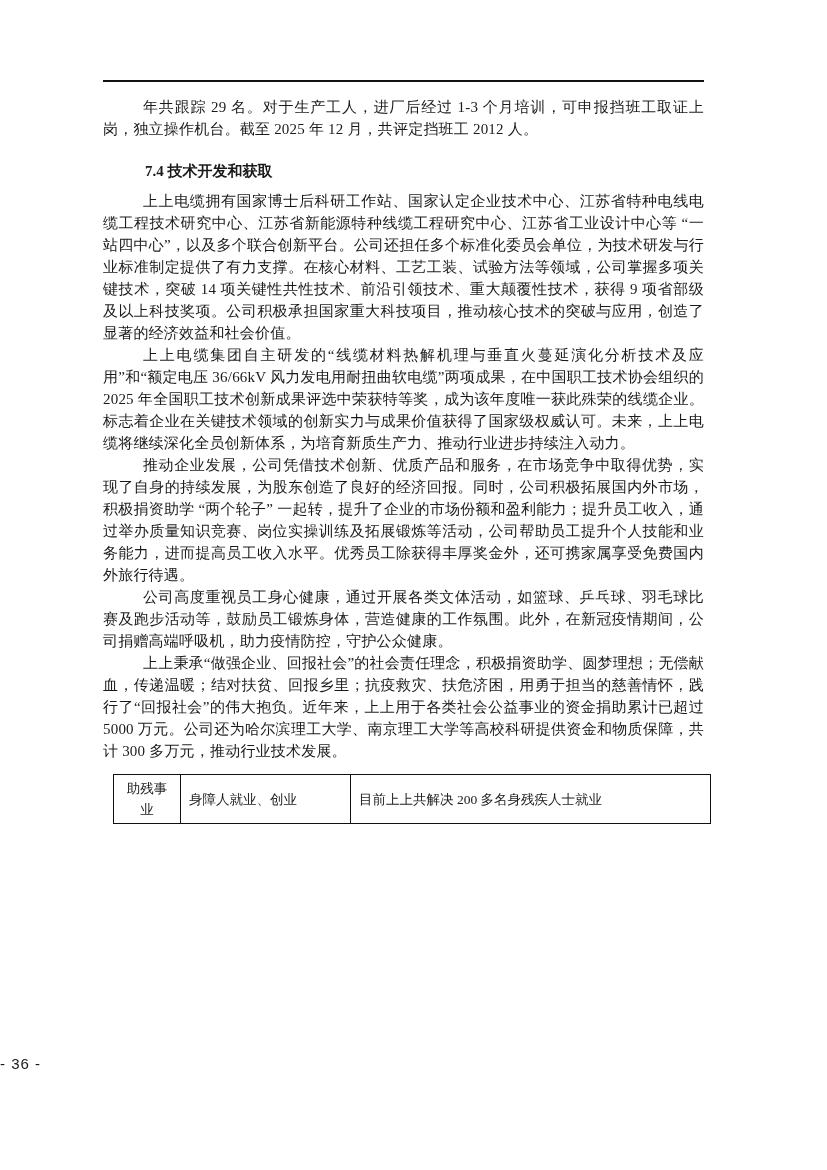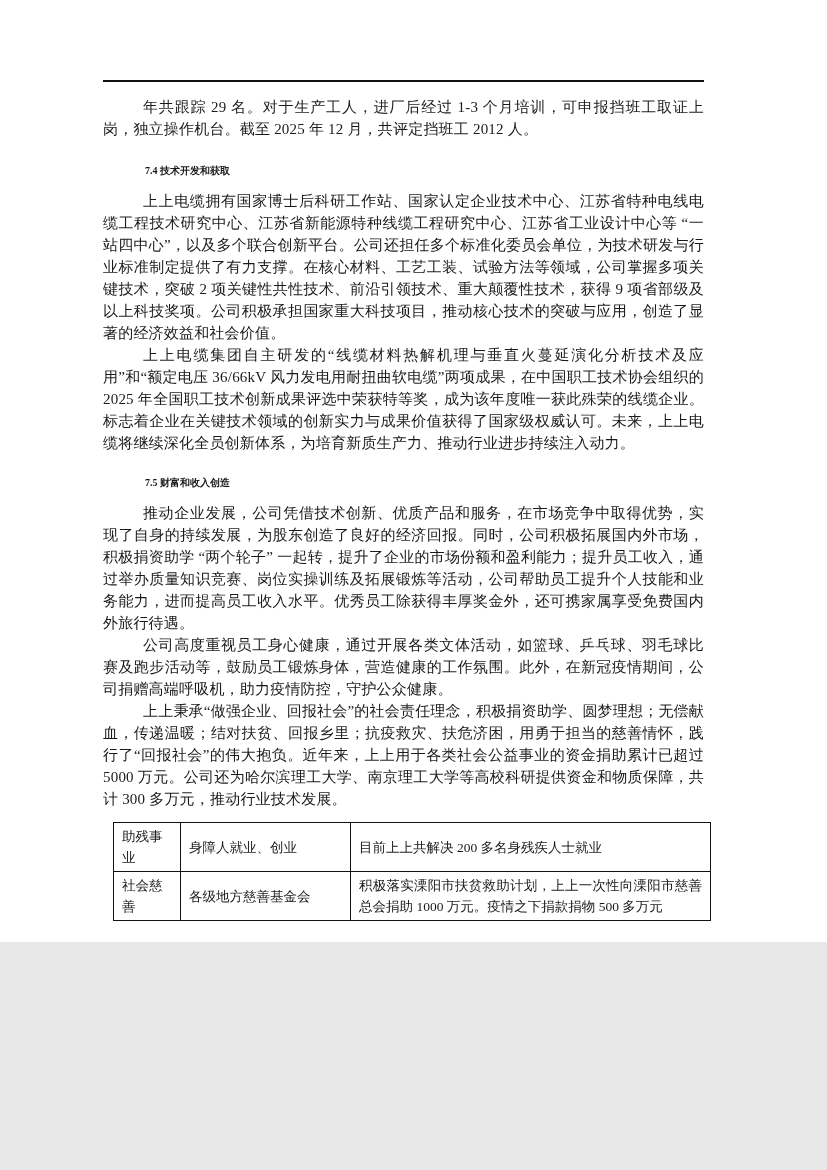--- a/index.html
+++ b/index.html
@@ -1,20 +1,20 @@
 <!DOCTYPE html>
 <html><head>
 <meta charset="utf-8">
 <style>
   * { margin: 0; padding: 0; box-sizing: border-box; }
   html, body { background: #e8e8e8; }
   .page {
     position: relative;
     width: 827px;
-    height: 942px;
+    height: 1170px;
     margin: 0 auto;
     background: #ffffff;
     color: #1a1a1a;
     font-family: "Liberation Serif", "DejaVu Serif", serif;
     overflow: hidden;
   }
   .content {
     position: absolute;
     left: 103px;
     top: 0;
@@ -26,21 +26,21 @@
     margin-bottom: 14px;
   }
   p.para {
     font-size: 15px;
     line-height: 22px;
     text-align: justify;
     text-indent: 40px;
     letter-spacing: 0.2px;
   }
   h2.heading {
-    font-size: 10px;
+    font-size: 15px;
     font-weight: bold;
     line-height: 22px;
     padding-left: 42px;
     margin-top: 18px;
     margin-bottom: 8px;
   }
   h2.heading.first { margin-top: 20px; }
   table.donation-table {
     margin-top: 12px;
     margin-left: 10px;
@@ -48,21 +48,21 @@
     border-collapse: collapse;
     table-layout: fixed;
   }
   table.donation-table td {
     border: 1.5px solid #111;
     font-size: 13.5px;
     line-height: 21px;
     vertical-align: middle;
     padding: 3px 8px;
   }
-  td.col-category { width: 67px; text-align: left; padding: 3px 2px; }
+  td.col-category { width: 67px; text-align: center; padding: 3px 2px; }
   td.col-program  { width: 170px; margin-left: 20px; }
   td.col-desc     { width: 360px; text-align: justify; }
   tr.row-tall td  { height: 45px; }
   tr.row-short td { height: 26px; }
   .page-number {
     position: absolute;
     left: 0;
     top: 1055px;
     width: 100%;
     font-family: "Liberation Sans", "DejaVu Sans", sans-serif;
@@ -75,41 +75,35 @@
 <body>
 
 <div class="page">
   <div class="content">
 
     <div class="header-rule"></div>
 
     <p class="para">年共跟踪 29 名。对于生产工人，进厂后经过 1-3 个月培训，可申报挡班工取证上岗，独立操作机台。截至 2025 年 12 月，共评定挡班工 2012 人。</p>
 
     <h2 class="heading first">7.4 技术开发和获取</h2>
-    <p class="para">上上电缆拥有国家博士后科研工作站、国家认定企业技术中心、江苏省特种电线电缆工程技术研究中心、江苏省新能源特种线缆工程研究中心、江苏省工业设计中心等 “一站四中心”，以及多个联合创新平台。公司还担任多个标准化委员会单位，为技术研发与行业标准制定提供了有力支撑。在核心材料、工艺工装、试验方法等领域，公司掌握多项关键技术，突破 2 项关键性共性技术、前沿引领技术、重大颠覆性技术，获得 9 项省部级及以上科技奖项。公司积极承担国家重大科技项目，推动核心技术的突破与应用，创造了显著的经济效益和社会价值。</p>
+    <p class="para">上上电缆拥有国家博士后科研工作站、国家认定企业技术中心、江苏省特种电线电缆工程技术研究中心、江苏省新能源特种线缆工程研究中心、江苏省工业设计中心等 “一站四中心”，以及多个联合创新平台。公司还担任多个标准化委员会单位，为技术研发与行业标准制定提供了有力支撑。在核心材料、工艺工装、试验方法等领域，公司掌握多项关键技术，突破 14 项关键性共性技术、前沿引领技术、重大颠覆性技术，获得 9 项省部级及以上科技奖项。公司积极承担国家重大科技项目，推动核心技术的突破与应用，创造了显著的经济效益和社会价值。</p>
     <p class="para">上上电缆集团自主研发的“线缆材料热解机理与垂直火蔓延演化分析技术及应用”和“额定电压 36/66kV 风力发电用耐扭曲软电缆”两项成果，在中国职工技术协会组织的 2025 年全国职工技术创新成果评选中荣获特等奖，成为该年度唯一获此殊荣的线缆企业。标志着企业在关键技术领域的创新实力与成果价值获得了国家级权威认可。未来，上上电缆将继续深化全员创新体系，为培育新质生产力、推动行业进步持续注入动力。</p>
 
-    <h2 class="heading">7.5 财富和收入创造</h2>
     <p class="para">推动企业发展，公司凭借技术创新、优质产品和服务，在市场竞争中取得优势，实现了自身的持续发展，为股东创造了良好的经济回报。同时，公司积极拓展国内外市场，积极捐资助学 “两个轮子” 一起转，提升了企业的市场份额和盈利能力；提升员工收入，通过举办质量知识竞赛、岗位实操训练及拓展锻炼等活动，公司帮助员工提升个人技能和业务能力，进而提高员工收入水平。优秀员工除获得丰厚奖金外，还可携家属享受免费国内外旅行待遇。</p>
 
     <p class="para">公司高度重视员工身心健康，通过开展各类文体活动，如篮球、乒乓球、羽毛球比赛及跑步活动等，鼓励员工锻炼身体，营造健康的工作氛围。此外，在新冠疫情期间，公司捐赠高端呼吸机，助力疫情防控，守护公众健康。</p>
 
     <p class="para">上上秉承“做强企业、回报社会”的社会责任理念，积极捐资助学、圆梦理想；无偿献血，传递温暖；结对扶贫、回报乡里；抗疫救灾、扶危济困，用勇于担当的慈善情怀，践行了“回报社会”的伟大抱负。近年来，上上用于各类社会公益事业的资金捐助累计已超过 5000 万元。公司还为哈尔滨理工大学、南京理工大学等高校科研提供资金和物质保障，共计 300 多万元，推动行业技术发展。</p>
 
     <table class="donation-table">
       <tbody>
         <tr class="row-short">
           <td class="col-category">助残事业</td>
           <td class="col-program">身障人就业、创业</td>
           <td class="col-desc">目前上上共解决 200 多名身残疾人士就业</td>
         </tr>
-        <tr class="row-tall">
-          <td class="col-category">社会慈善</td>
-          <td class="col-program">各级地方慈善基金会</td>
-          <td class="col-desc">积极落实溧阳市扶贫救助计划，上上一次性向溧阳市慈善总会捐助 1000 万元。疫情之下捐款捐物 500 多万元</td>
-        </tr>
       </tbody>
     </table>
 
   </div>
 
   <div class="page-number">- 36 -</div>
 </div>
 
 </body></html>

